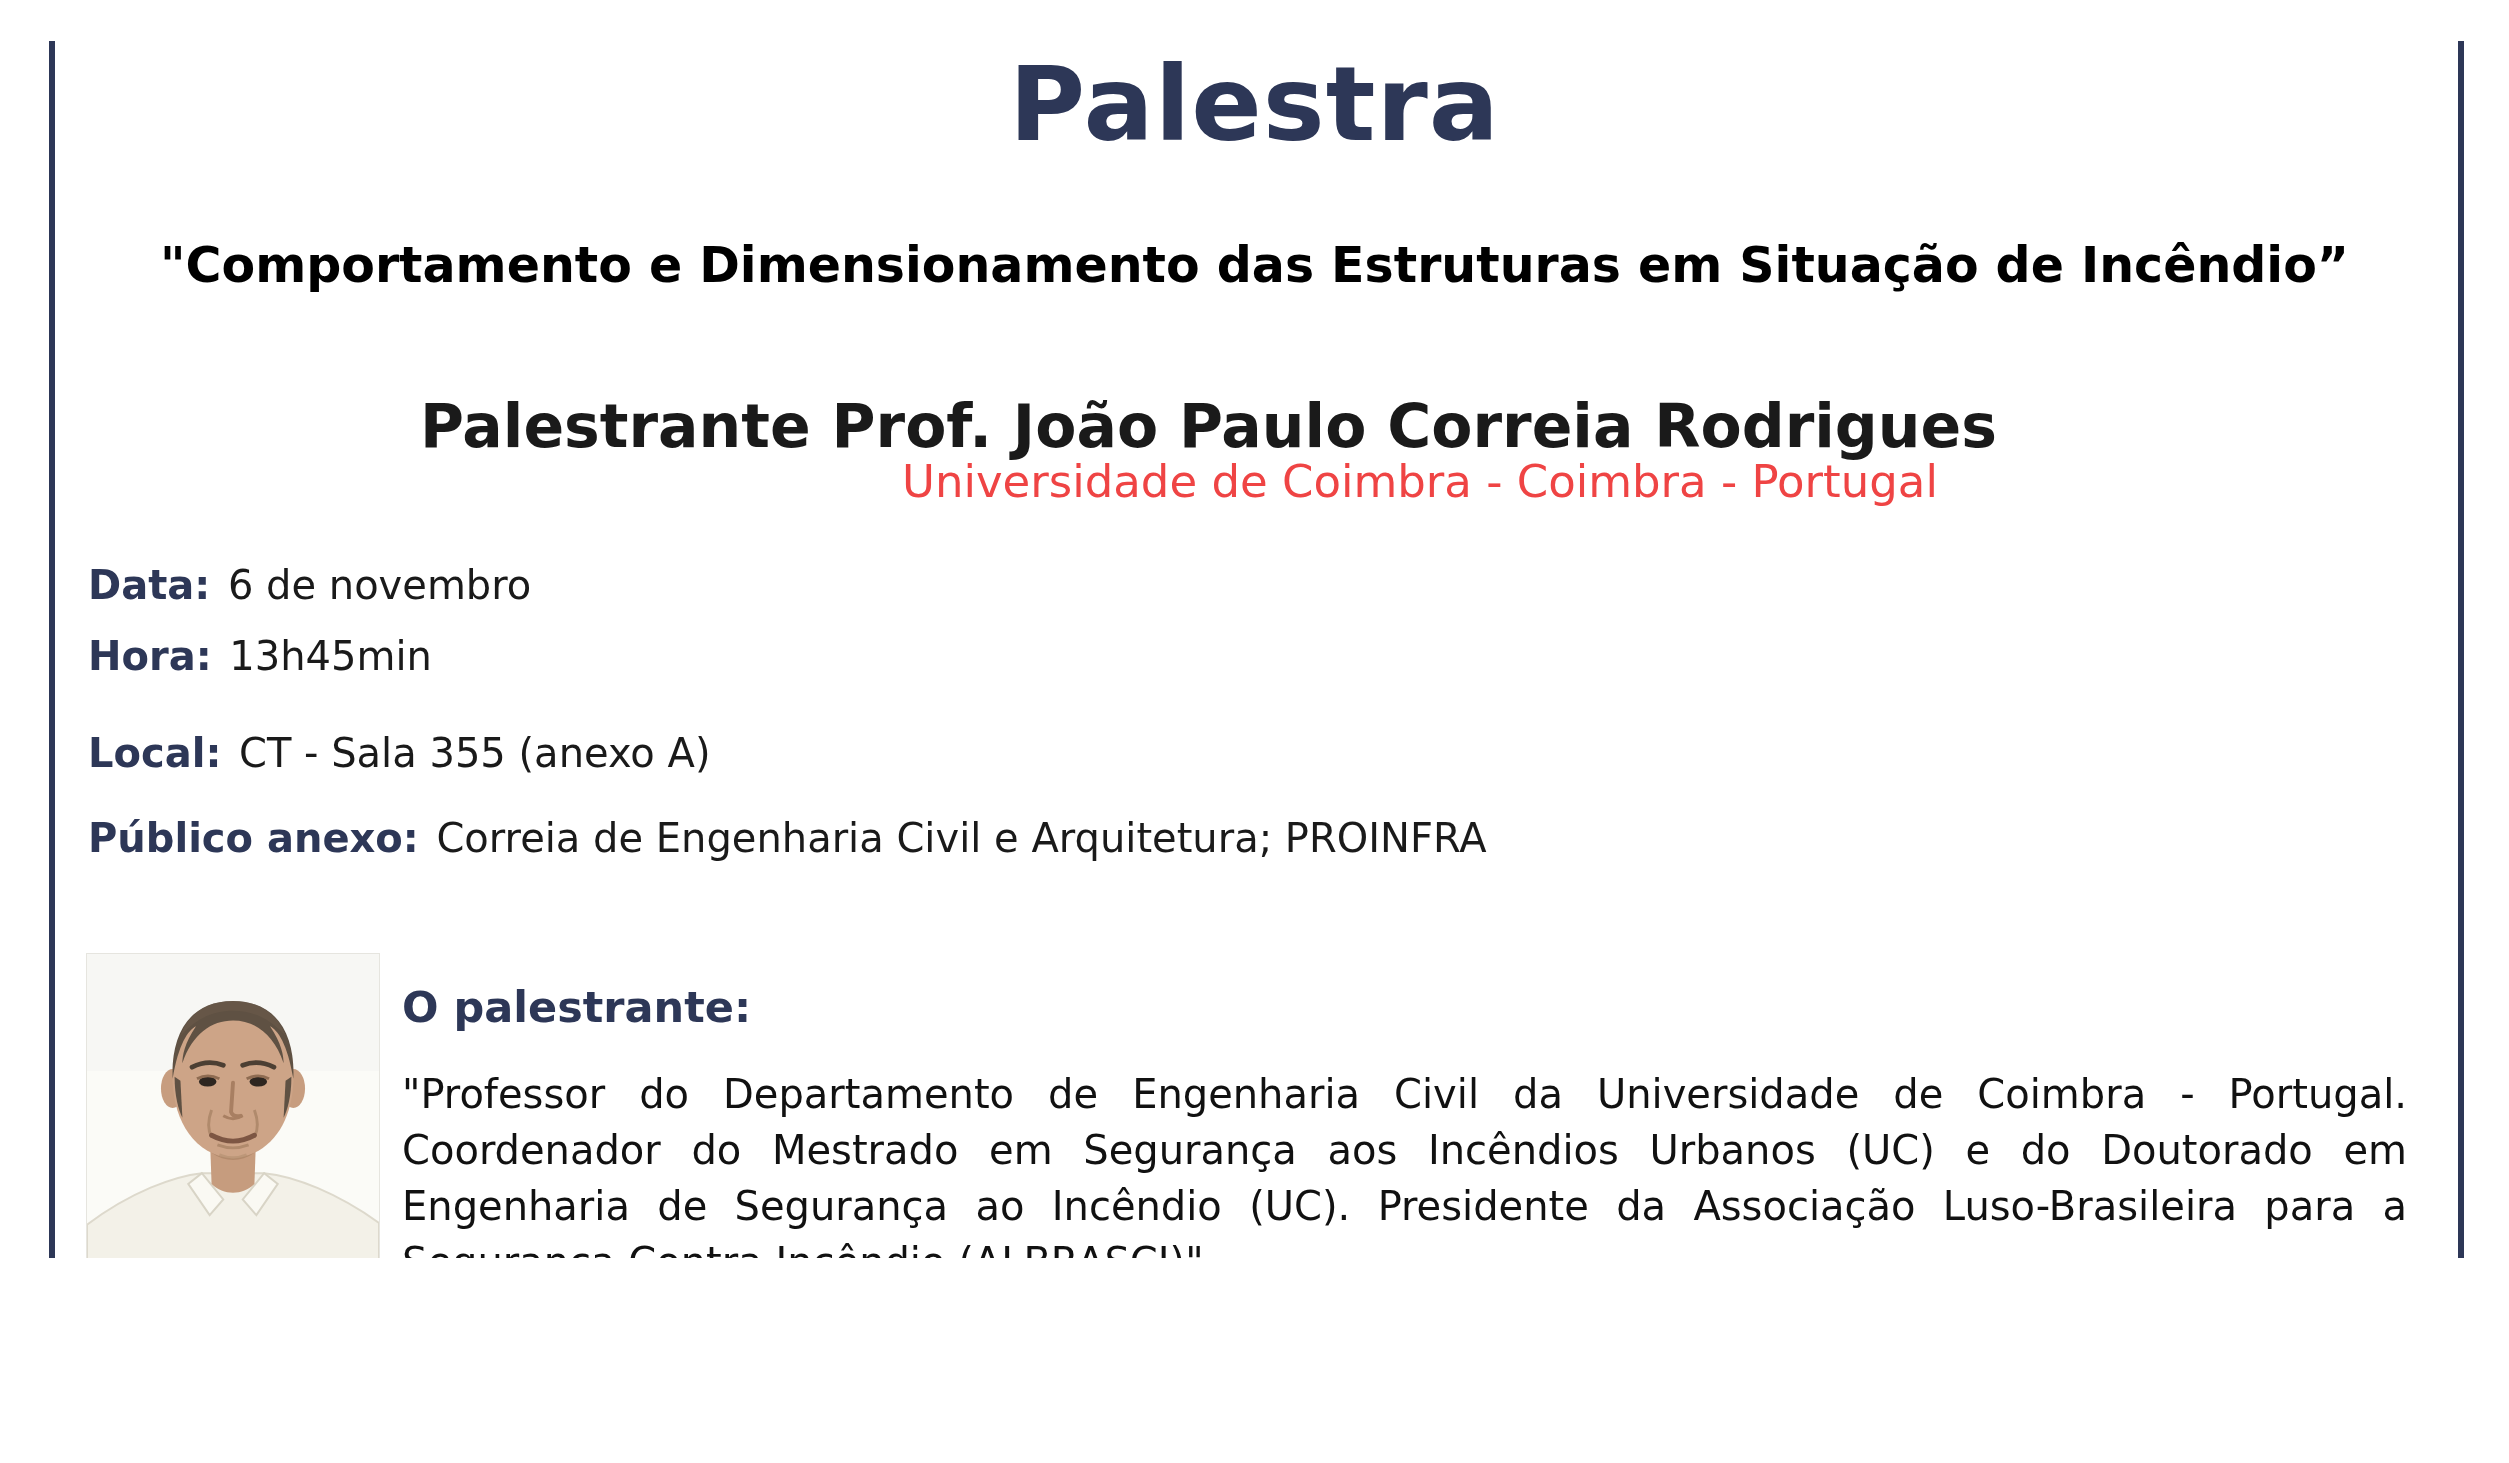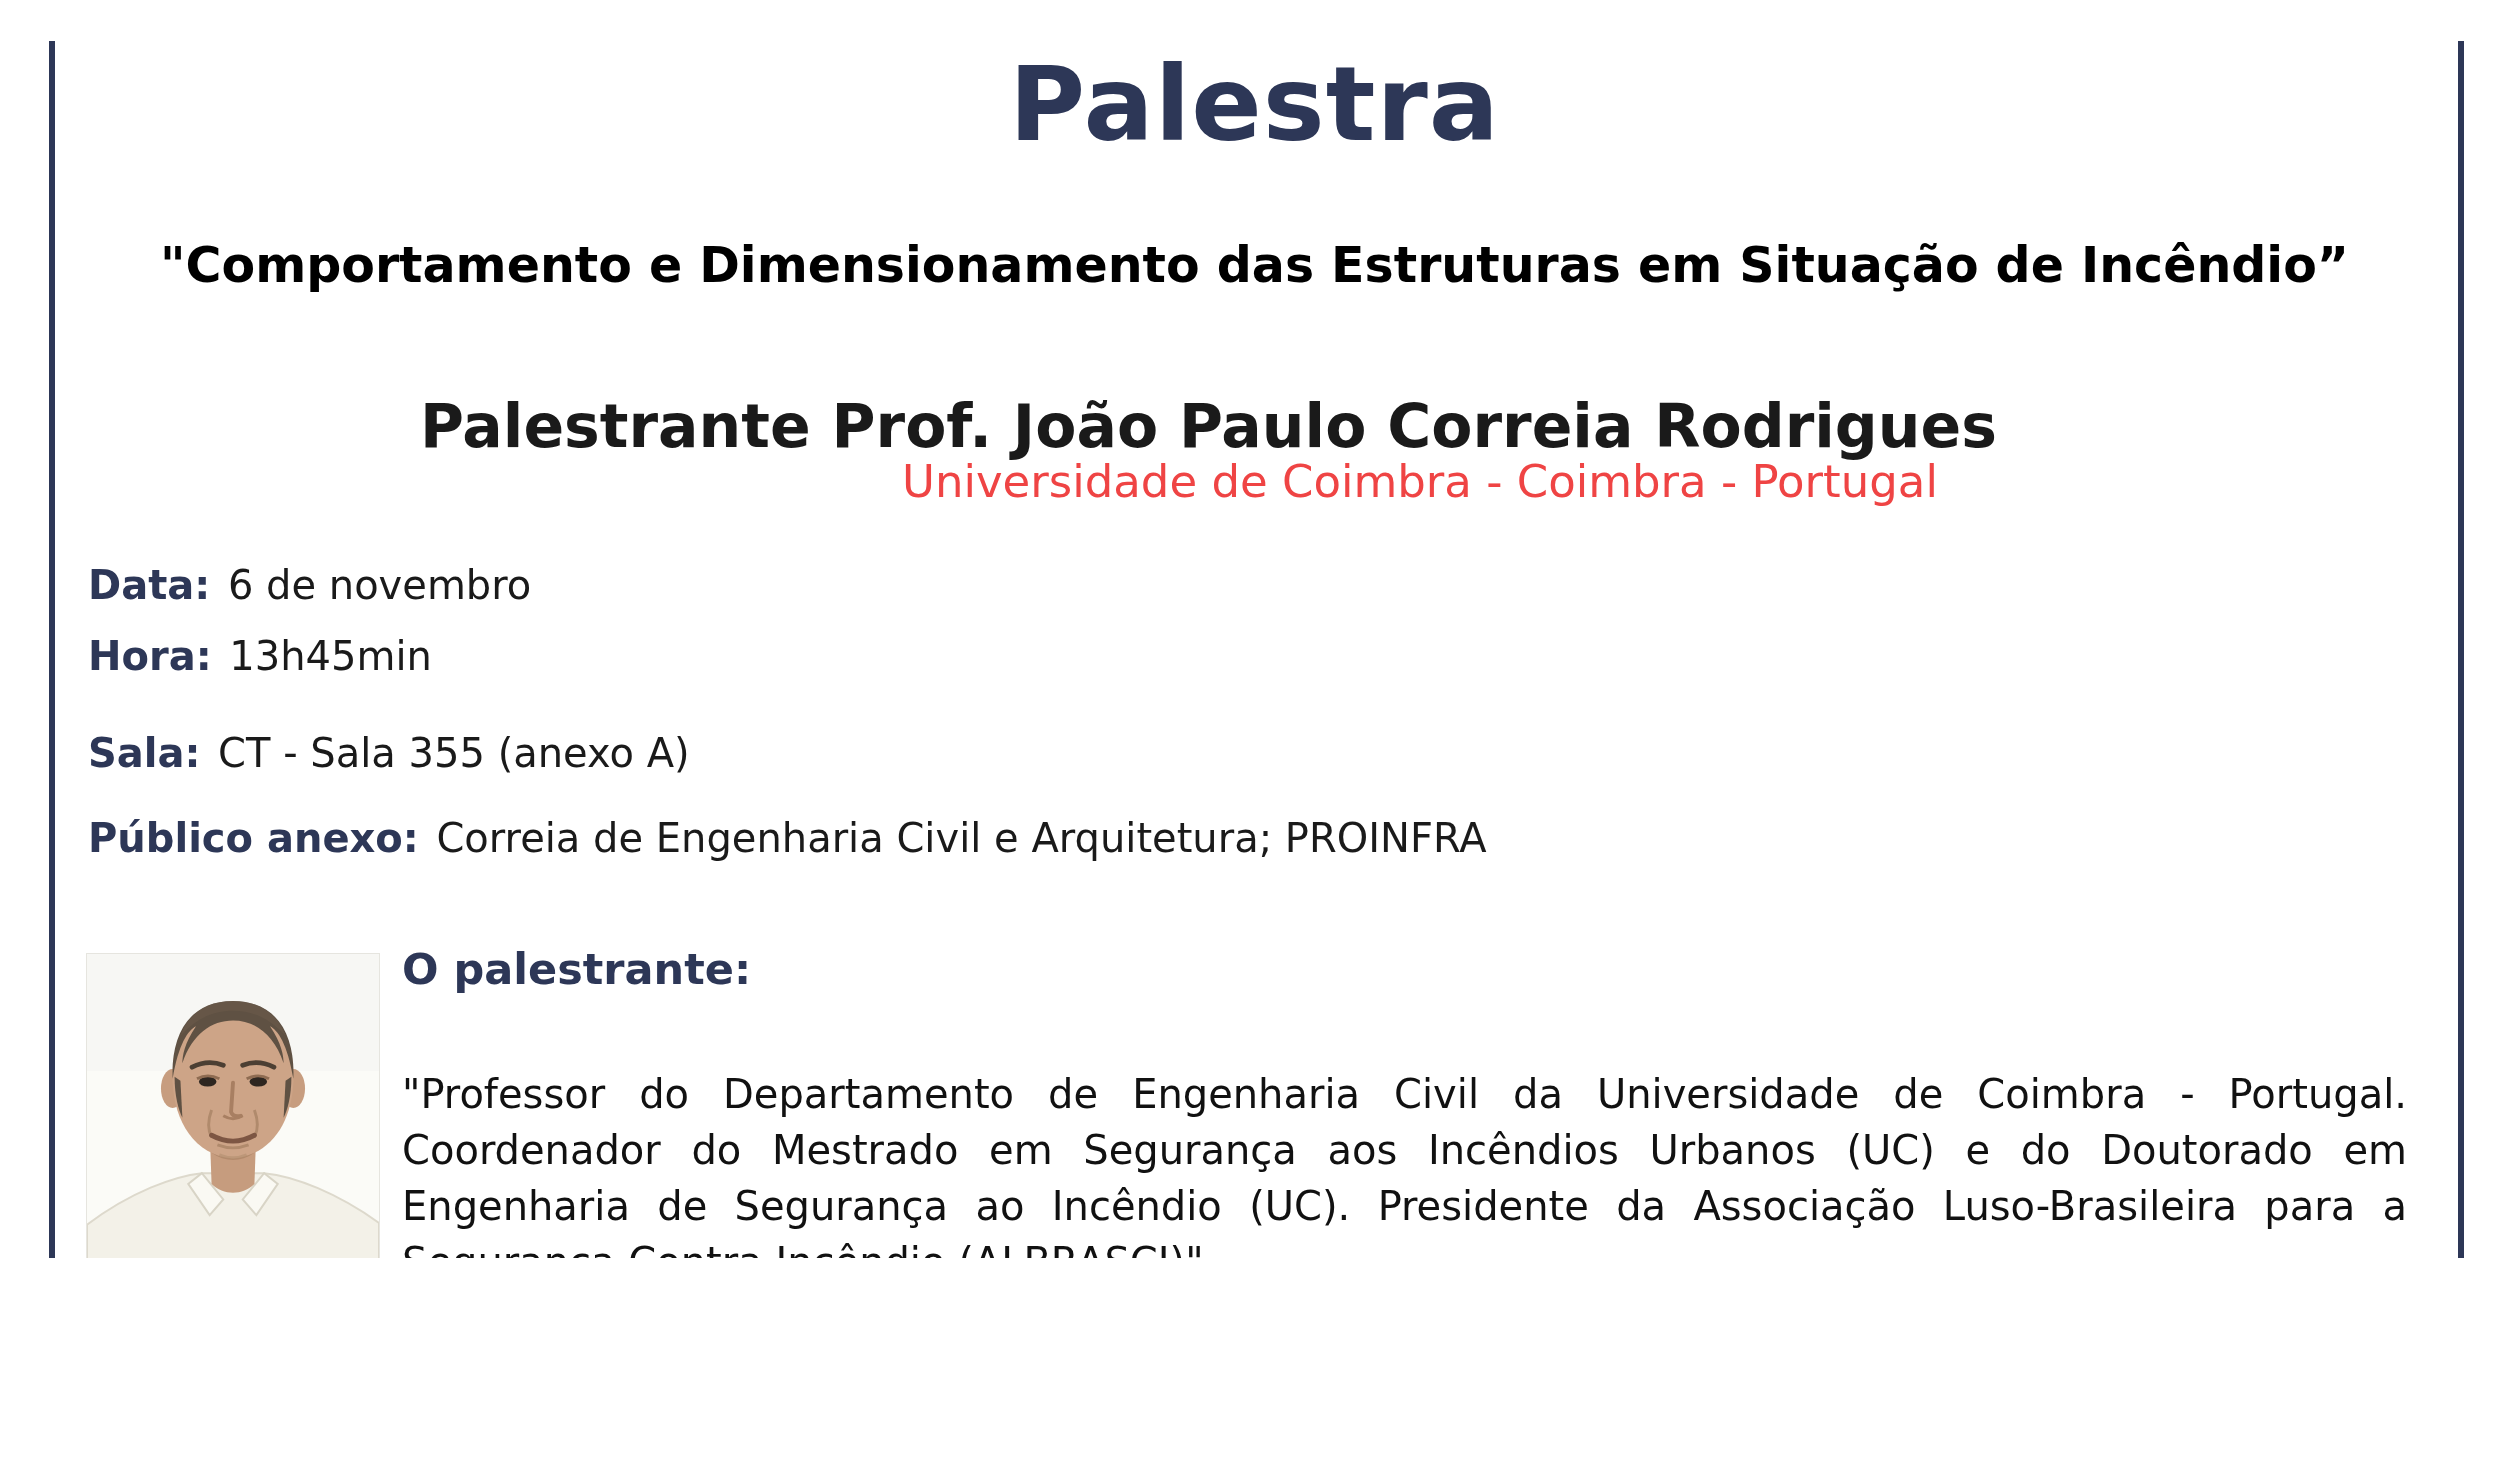--- a/index.html
+++ b/index.html
@@ -50,21 +50,21 @@
     font-weight:bold;color:#2d3757;margin-right:17.6px;
   }
   .detail-value{color:#1a1a1a;}
   #photo{
     position:absolute;left:86px;top:953px;width:294px;height:310px;
     border:1px solid #e6e5df;box-sizing:border-box;
     background:#fbfbf8;
   }
   #photo svg{display:block;width:100%;height:100%;}
   #bio-heading{
-    position:absolute;left:402px;top:944px;
+    position:absolute;left:402px;top:982px;
     font-size:43px;font-weight:bold;color:#2d3757;line-height:1.2;
   }
   #bio-text{
     position:absolute;left:402px;top:1066px;width:2005px;
     font-size:40px;line-height:56px;color:#111;
     text-align:justify;
   }
 </style>
 </head>
 <body>
@@ -81,21 +81,21 @@
   <div id="speaker-line1">Palestrante Prof. João Paulo Correia Rodrigues</div>
   <div id="speaker-line2">Universidade de Coimbra - Coimbra - Portugal</div>
 
   <div class="detail-row" id="detail-0">
     <span class="detail-label">Data:</span><span class="detail-value">6 de novembro</span>
   </div>
   <div class="detail-row" id="detail-1">
     <span class="detail-label">Hora:</span><span class="detail-value">13h45min</span>
   </div>
   <div class="detail-row" id="detail-2">
-    <span class="detail-label">Sala:</span><span class="detail-value">CT - Sala 355 (anexo A)</span>
+    <span class="detail-label">Local:</span><span class="detail-value">CT - Sala 355 (anexo A)</span>
   </div>
   <div class="detail-row" id="detail-3">
     <span class="detail-label">Público anexo:</span><span class="detail-value">Correia de Engenharia Civil e Arquitetura; PROINFRA</span>
   </div>
 
   <div id="photo">
     <svg viewBox="0 0 300 316" xmlns="http://www.w3.org/2000/svg">
       <rect x="0" y="0" width="300" height="316" fill="#fbfbf7"></rect>
       <rect x="0" y="0" width="300" height="120" fill="#f7f7f4"></rect>
 

